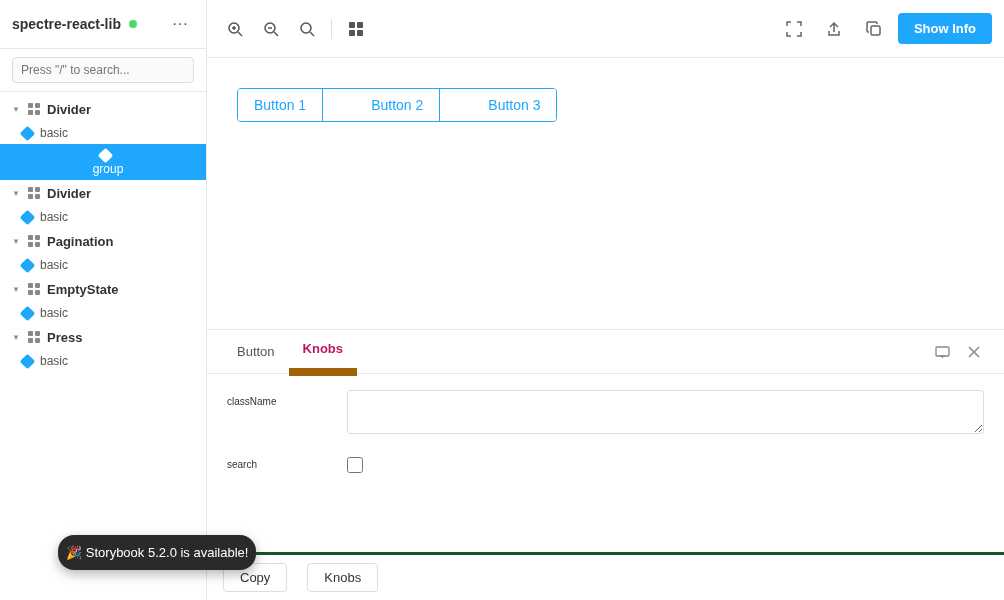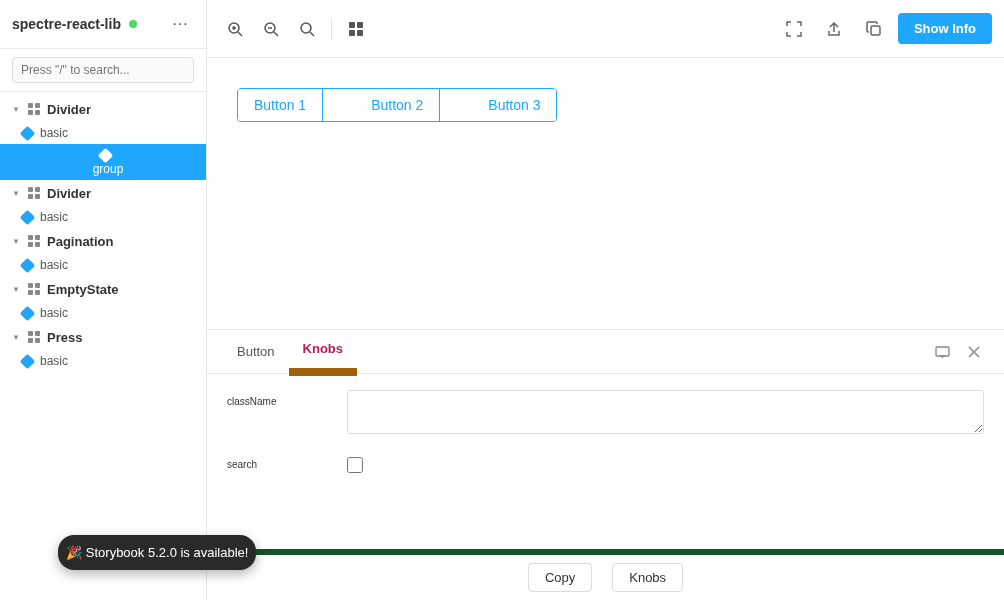--- a/index.html
+++ b/index.html
@@ -302,24 +302,24 @@
     .knob-checkbox {
       width: 16px; height: 16px;
       border: 1px solid #ccc;
       border-radius: 2px;
       cursor: pointer;
       margin-top: 4px;
     }
 
     #panel-footer {
       display: flex;
-      justify-content: center;
+      justify-content: flex-start;
       align-items: center;
       padding: 8px 16px;
-      border-top: 6px solid #14532d;
+      border-top: 3px solid #14532d;
       gap: 20px;
     }
     .footer-btn {
       padding: 6px 16px;
       border-radius: 4px;
       font-size: 13px;
       cursor: pointer;
       border: 1px solid #ddd;
       background: #fff;
       color: #333;

